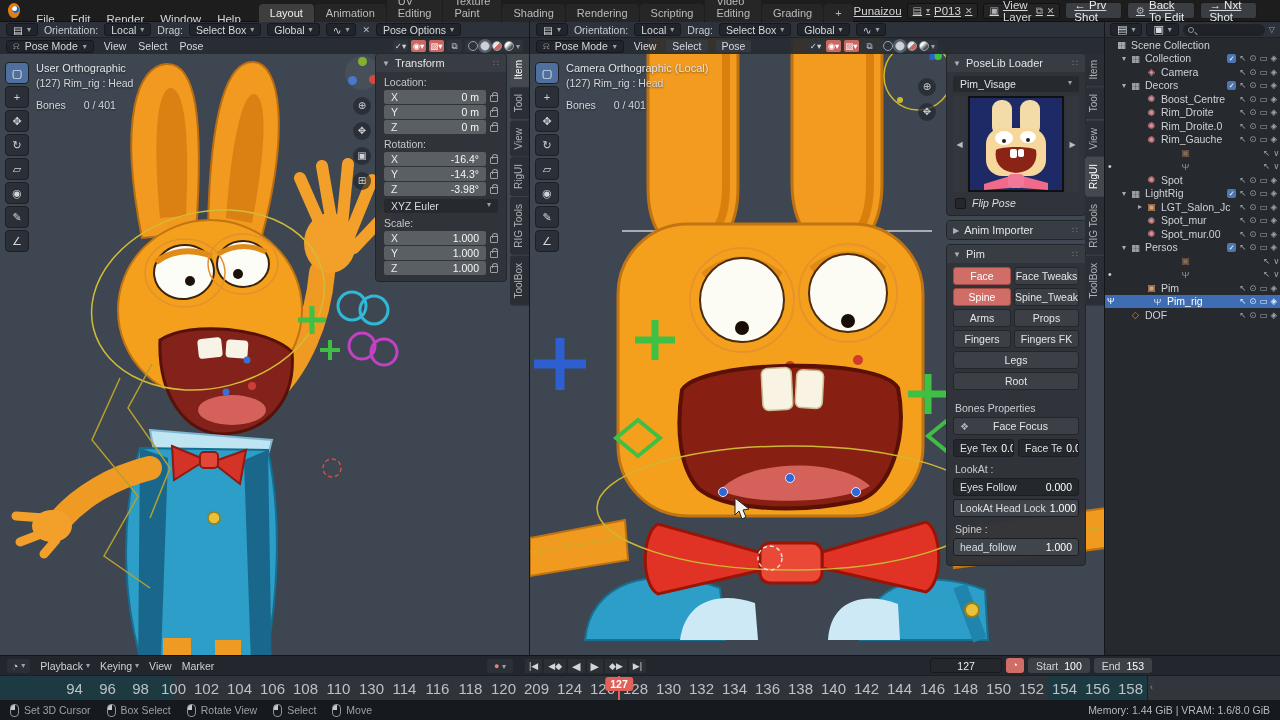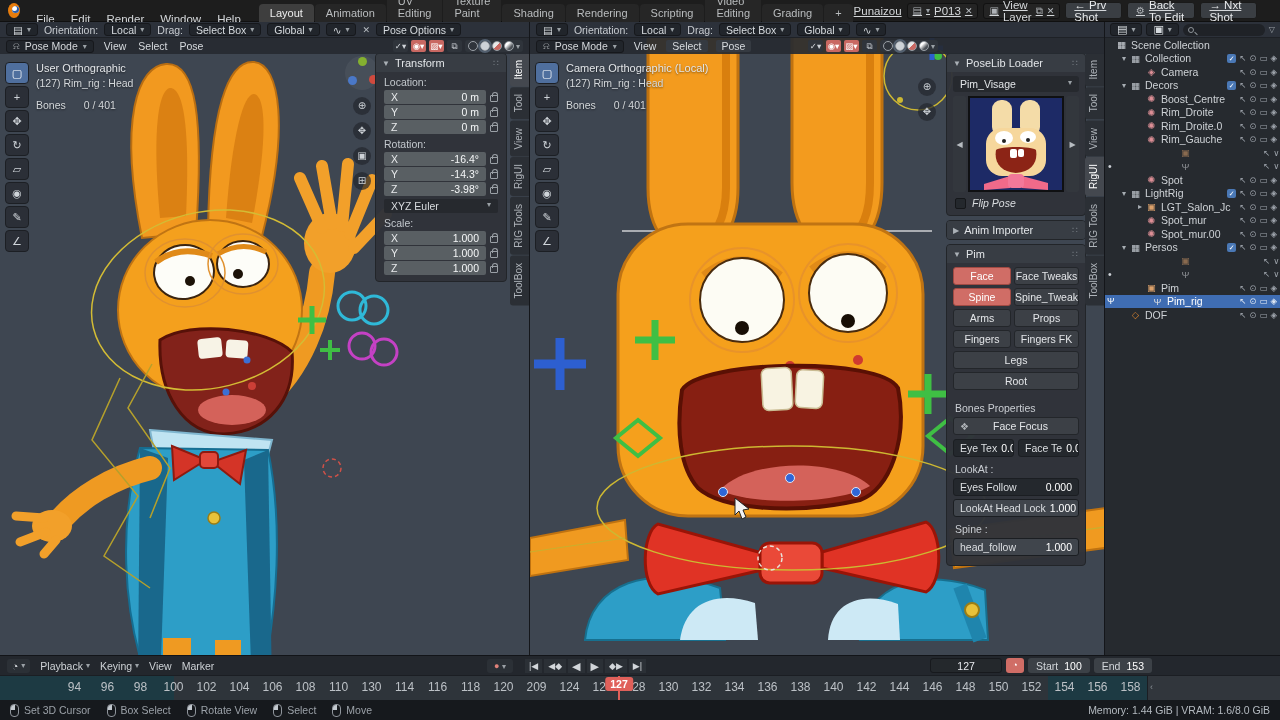--- a/index.html
+++ b/index.html
@@ -150,21 +150,21 @@
   .cur-frame { background:#24282c; border:1px solid #17191d; border-radius:3px; width:72px; text-align:center; color:#e8eaee; height:15px; line-height:14px; }
   .autokey { background:#d06d66; border-radius:3px; width:18px; height:15px; color:#fff; text-align:center; font-size:9px; line-height:15px; }
   .se-field { background:#3c4147; border-radius:3px; height:15px; display:flex; align-items:center; gap:6px; padding:0 8px; color:#d2d6da; }
   .se-field .v { color:#fff; }
   .tl-ruler { position:relative; height:25px; background:#2e343a; overflow:hidden; border-top:1px solid #1b1e23; }
   .rng { position:absolute; top:0; bottom:0; background:#1d3a43; }
   .rng.pre { left:0; width:174px; }
   .rng.post { left:1048px; width:99px; }
   .ruler-end { position:absolute; top:0; bottom:0; left:1147px; right:0; background:#31363c; border-left:1px solid #1b1e23; color:#8c9298; font-size:9px; padding:6px 2px; }
   .frames { position:absolute; left:58px; top:4px; display:flex; }
-  .frame { width:33px; text-align:center; color:#bcc1c6; font-size:12px; flex:0 0 auto; }
+  .frame { width:33px; text-align:center; color:#bcc1c6; font-size:15px; flex:0 0 auto; }
   .playhead { position:absolute; left:619px; top:1px; transform:translateX(-50%); z-index:5;
     background:#e0605a; color:#fff; font-weight:bold; border-radius:3px; padding:1px 5px; font-size:10.5px; }
   .ph-line { position:absolute; left:618px; top:0; bottom:0; width:2px; background:#e0605a; z-index:4; }
 
   
   .statusbar { position:absolute; top:700px; left:0; right:0; height:20px; background:#16191d;
     display:flex; align-items:center; gap:16px; padding:0 10px; color:#9ba1a8; font-size:10.5px;text-align:right; }
   .hint { display:flex; align-items:center; gap:5px; }
   .mouse { width:9px; height:13px; border:1px solid #8f959c; border-radius:4px; position:relative; flex:0 0 auto; }
   .mouse::before { content:""; position:absolute; left:0; top:0; width:4px; height:5px; background:#c3c9cf; border-radius:3px 0 0 0; }

